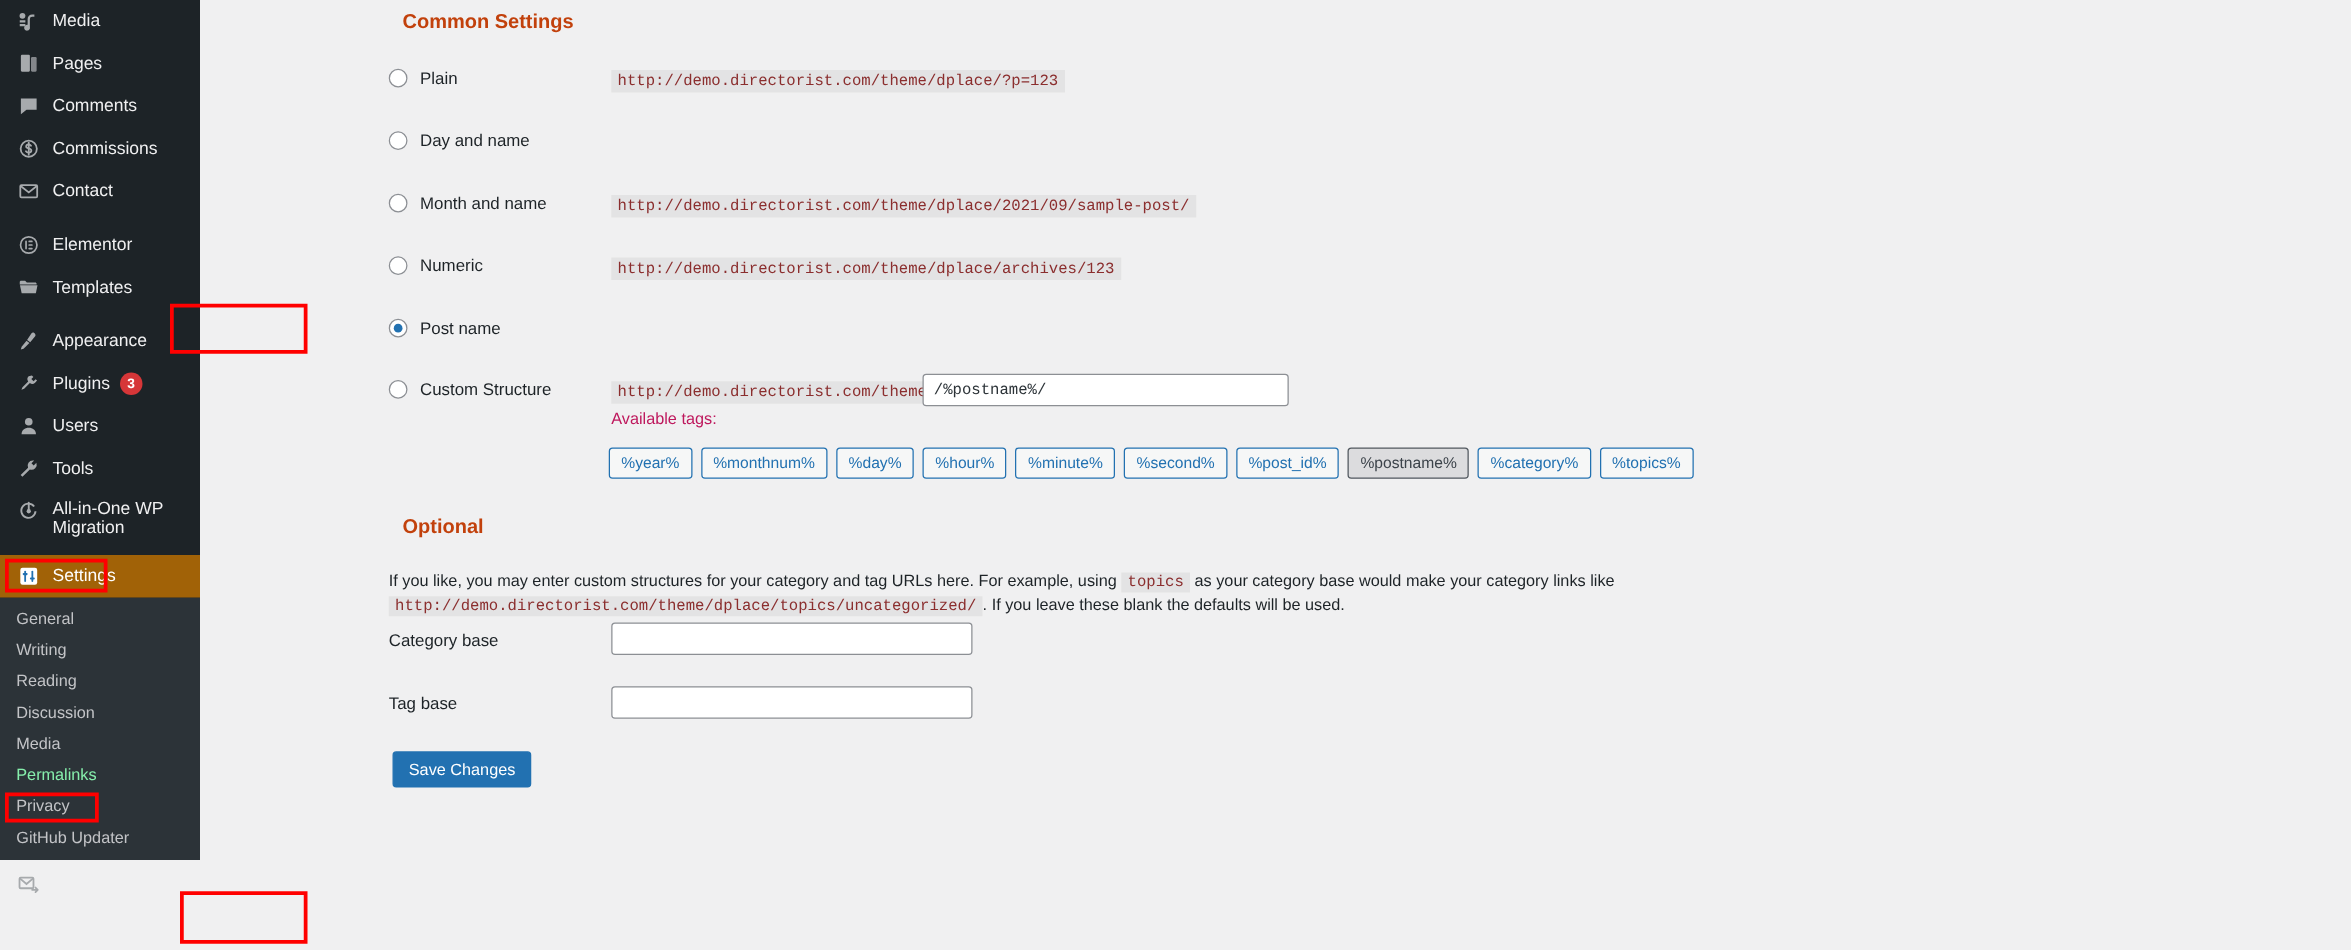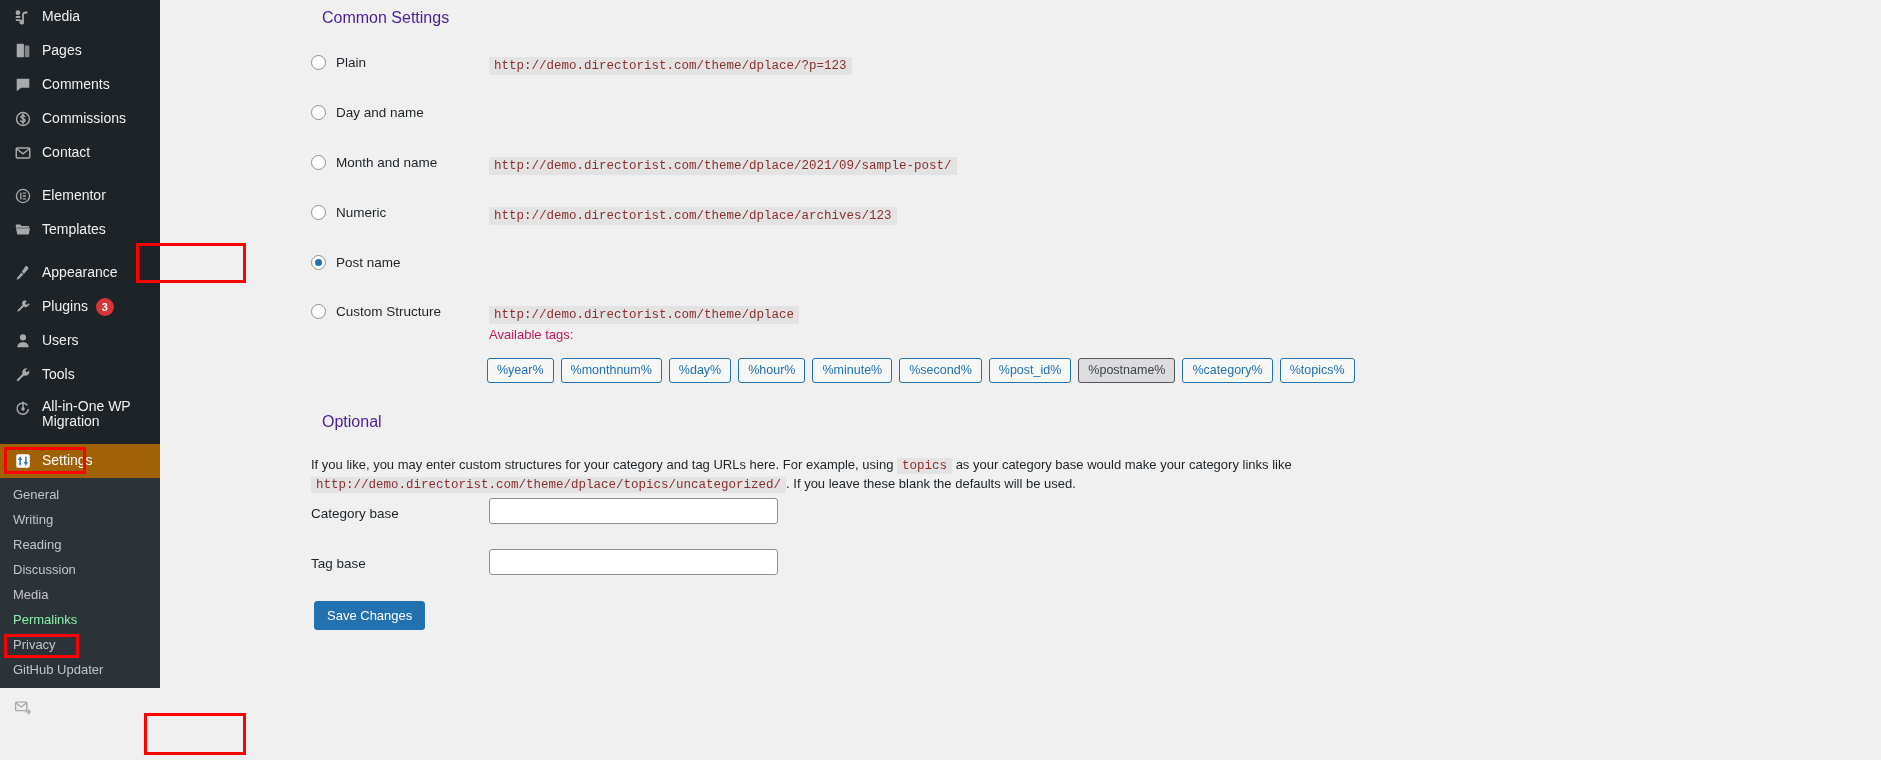--- a/index.html
+++ b/index.html
@@ -79,22 +79,22 @@
   
   #main {
     flex: 1;
     background: #f0f0f1;
     padding: 0 0 0 0;
     position: relative;
     color: #1d2327;
   }
   .section-title {
     font-size: 16px;
-    font-weight: 400;
-    color: #4c1d95;
+    font-weight: 700;
+    color: #c2410c;
     margin: 0;
     padding-left: 11px;
   }
   #common-title { position: absolute; left: 151px; top: 9px; }
   #optional-title { position: absolute; left: 151px; top: 413px; }
 
   .perma-row { position: absolute; left: 151px; height: 24px; }
   .radio-label { display: inline-flex; align-items: center; }
   .radio {
     width: 15px; height: 15px;
@@ -431,20 +431,21 @@
 
     <div class="perma-row" style="top:304px;">
       <label class="radio-label">
         <span class="radio"></span>
         <span class="radio-text">Custom Structure</span>
       </label>
     </div>
     <div class="perma-row url-col" style="top:304px;left:329px;">
       <span class="code">http://demo.directorist.com/theme/dplace</span>
     </div>
+    <input class="struct-input" style="top: 299px;" type="text" value="/%postname%/">
 
     <div id="available-tags-label">Available tags:</div>
 
     <div id="tags-row">
       <button class="tag-btn">%year%</button>
       <button class="tag-btn">%monthnum%</button>
       <button class="tag-btn">%day%</button>
       <button class="tag-btn">%hour%</button>
       <button class="tag-btn">%minute%</button>
       <button class="tag-btn">%second%</button>

